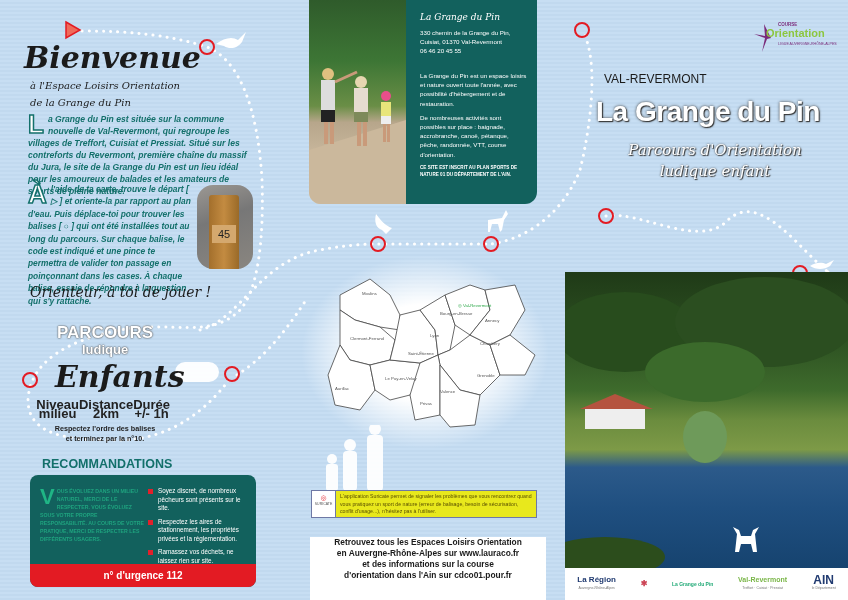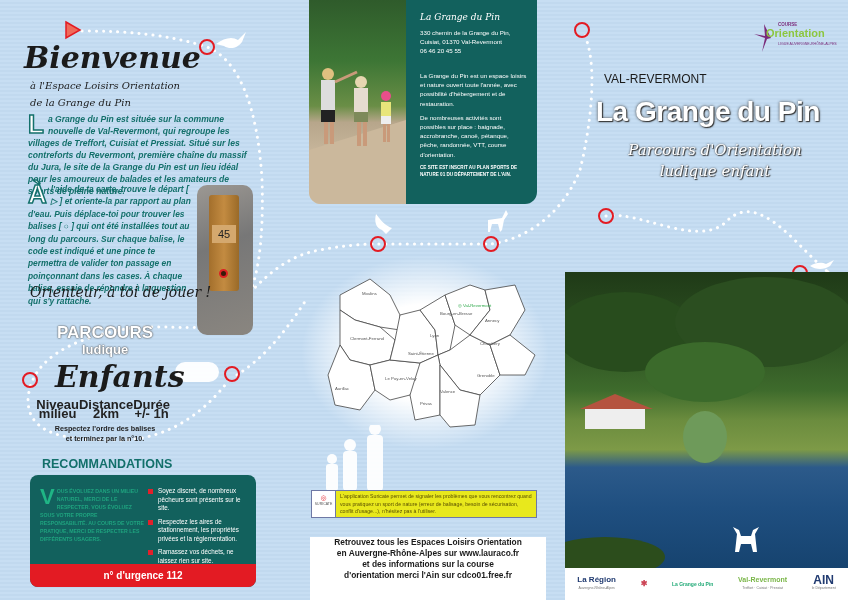--- a/index.html
+++ b/index.html
@@ -6,21 +6,21 @@
   body { width: 848px; height: 600px; overflow: hidden; font-family: "Liberation Sans", sans-serif; background: #c5ddf2; position: relative; }
   .page { position: absolute; inset: 0; background: repeating-linear-gradient(180deg, #c7def3 0px, #c7def3 2px, #c1d9ef 2px, #c1d9ef 4px); }
   .abs { position: absolute; }
   .dots { position: absolute; inset: 0; pointer-events: none; }
   
   .welcome-title { left: 24px; top: 40px; font-size: 30px; font-weight: bold; color: #1b1b1b; font-family: "DejaVu Serif", serif; font-style: italic; }
   .welcome-sub { left: 30px; top: 77px; font-size: 10px; color: #1b1b1b; line-height: 17px; font-family: "DejaVu Serif", serif; font-style: italic; }
   .intro { left: 28px; top: 113px; width: 222px; font-size: 8.6px; line-height: 12px; font-style: italic; font-weight: bold; color: #13706b; }
   .dropcap { float: left; font-size: 26px; line-height: 22px; font-weight: bold; font-style: normal; color: #fff; -webkit-text-stroke: 1.5px #13706b; margin-right: 4px; }
   .instructions { left: 28px; top: 183px; width: 166px; font-size: 8.4px; line-height: 12.4px; font-style: italic; font-weight: bold; color: #13706b; }
-  .balise-photo { left: 197px; top: 185px; width: 56px; height: 150px; border-radius: 10px; background: linear-gradient(160deg, #9c9893, #777 40%, #8a8680); overflow: hidden; }
+  .balise-photo { left: 197px; top: 185px; width: 56px; height: 84px; border-radius: 16px; background: linear-gradient(160deg, #9c9893, #777 40%, #8a8680); overflow: hidden; }
   .balise-box { position: absolute; left: 12px; top: 10px; width: 30px; height: 96px; background: linear-gradient(90deg, #a36f2c, #c38b41, #9a6a28); border-radius: 3px; }
   .balise-num { position: absolute; left: 3px; top: 30px; width: 24px; height: 18px; background: #d4a86e; font-size: 11px; text-align: center; line-height: 18px; color: #222; }
   .orient-play { left: 30px; top: 284px; font-size: 14px; font-weight: normal; color: #1b1b1b; font-family: "DejaVu Serif", serif; font-style: italic; }
   .parcours { left: 55px; top: 323px; width: 100px; text-align: center; color: #fff; font-weight: bold; text-shadow: 0 0 2px #555, 0 0 1px #333; }
   .parcours .p1 { font-size: 17px; }
   .parcours .p2 { font-size: 13px; margin-top: -1px; }
   .parcours .p3 { font-size: 30px; color: #1b1b1b; text-shadow: none; font-family: "DejaVu Serif", serif; font-style: italic; margin-top: 2px; }
   .stats { left: 58px; top: 400px; width: 112px; display: flex; justify-content: flex-end; font-size: 13px; font-weight: bold; color: #222; text-align: center; line-height: 9px; }
   .respect { left: 40px; top: 424px; width: 130px; text-align: center; font-size: 7.2px; font-weight: bold; color: #222; line-height: 9.5px; }
   .reco-title { left: 42px; top: 457px; font-size: 12.5px; font-weight: bold; color: #13706b; }
@@ -249,21 +249,21 @@
       <div style="color:#e31b23;font-size:7px">◎</div>
       <div>SURICATE</div>
     </div>
     <div class="suricate-text">L'application Suricate permet de signaler les problèmes que vous rencontrez quand vous pratiquez un sport de nature (erreur de balisage, besoin de sécurisation, conflit d'usage...), n'hésitez pas à l'utiliser.</div>
   </div>
 
   <div class="abs retrouvez">
     <div>Retrouvez tous les Espaces Loisirs Orientation</div>
     <div>en Auvergne-Rhône-Alpes sur www.lauraco.fr</div>
     <div>et des informations sur la course</div>
-    <div>d'orientation merci l'Ain sur cdco01.free.fr</div>
+    <div>d'orientation dans l'Ain sur cdco01.pour.fr</div>
   </div>
 
   <div class="abs co-logo">
     <svg style="position:absolute;left:0;top:0" width="20" height="32">
       <path d="M12,2 L13,14 L2,12 L13,16 L10,30 L15,17 L19,16 Z" fill="#7a2b7a"></path>
     </svg>
     <span class="a">COURSE</span>
     <span class="b">Orientation</span>
     <span class="c">LIGUE AUVERGNE-RHÔNE-ALPES</span>
   </div>

